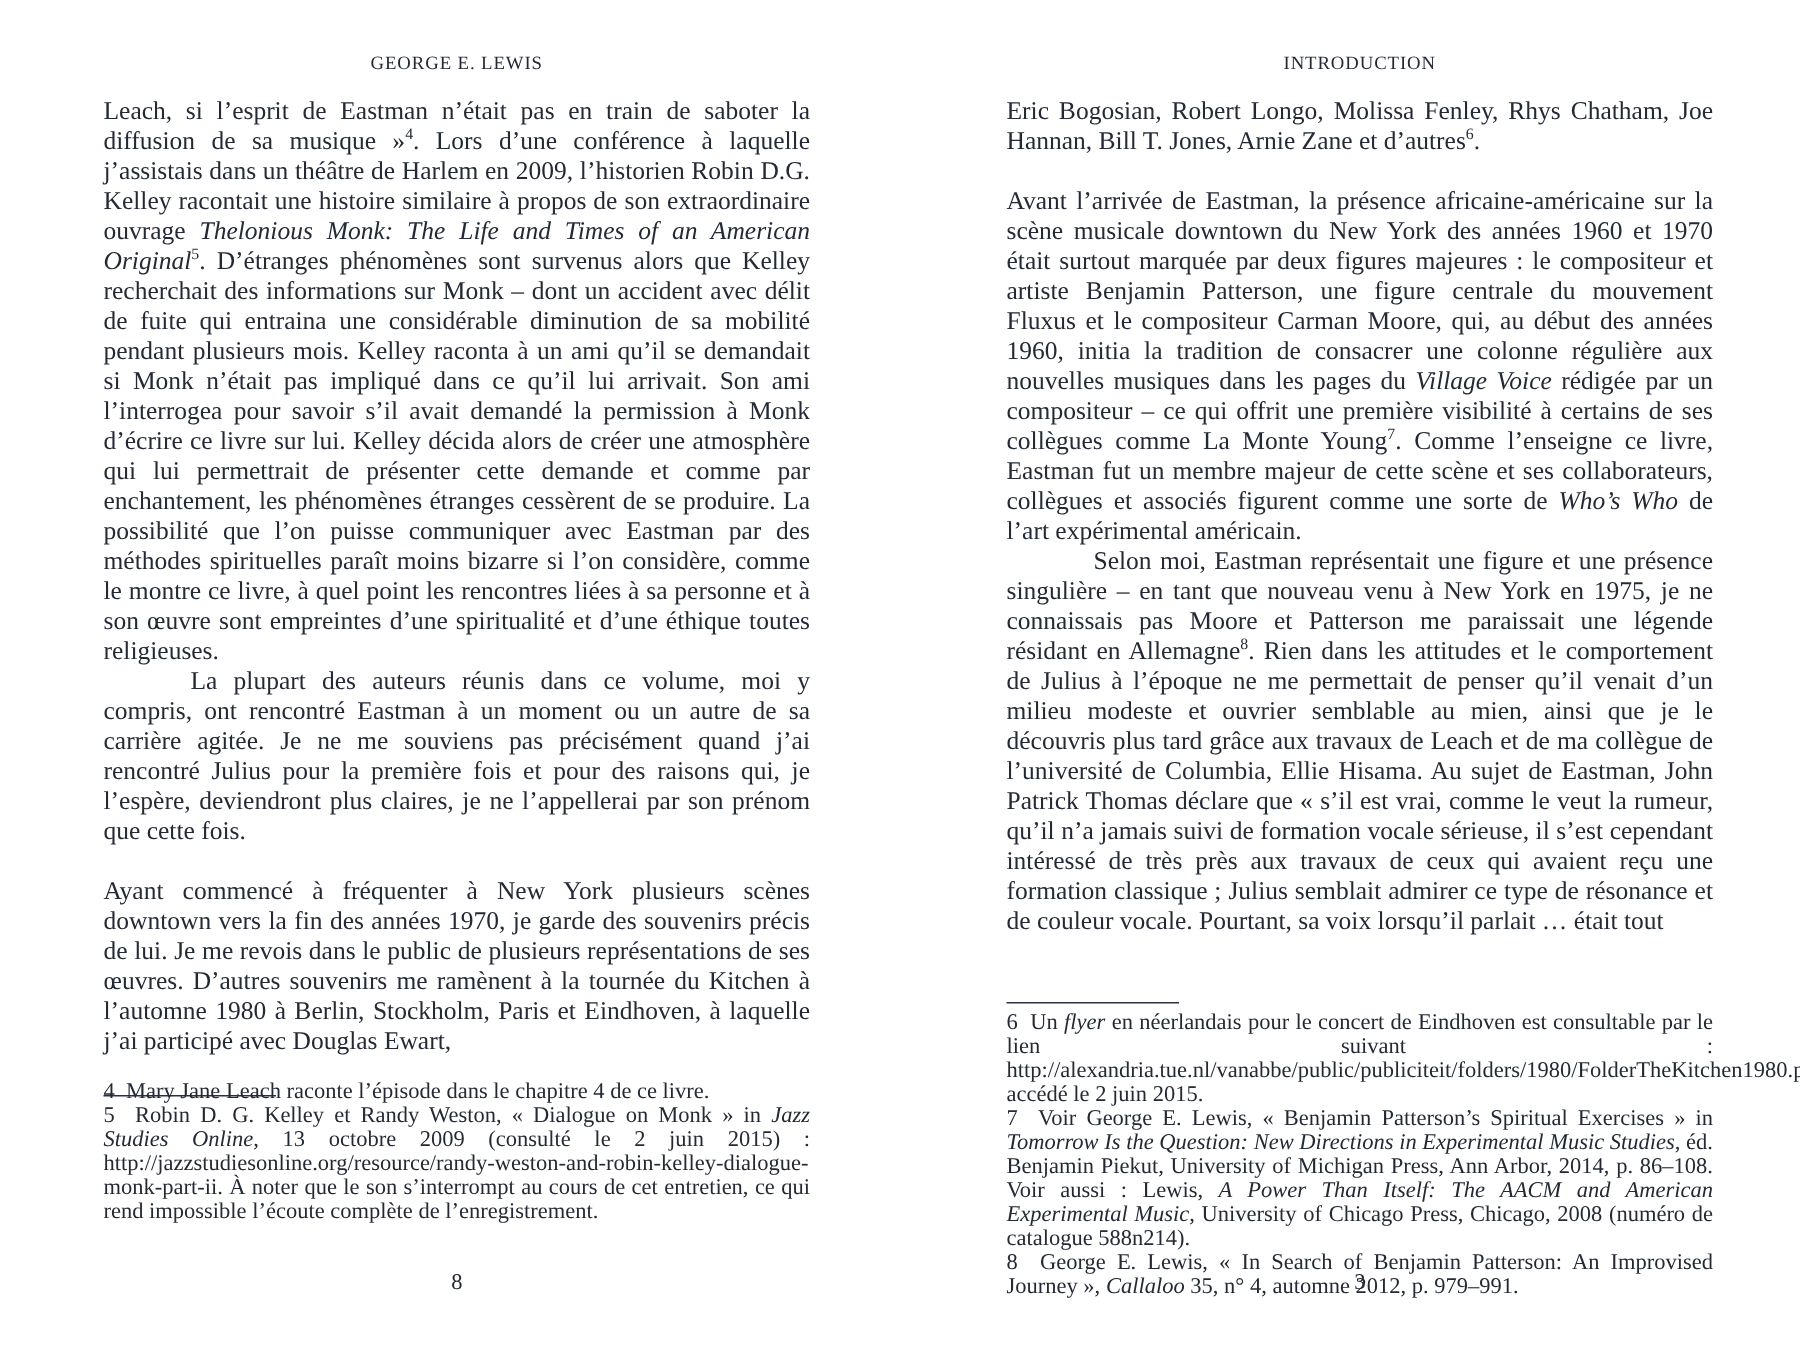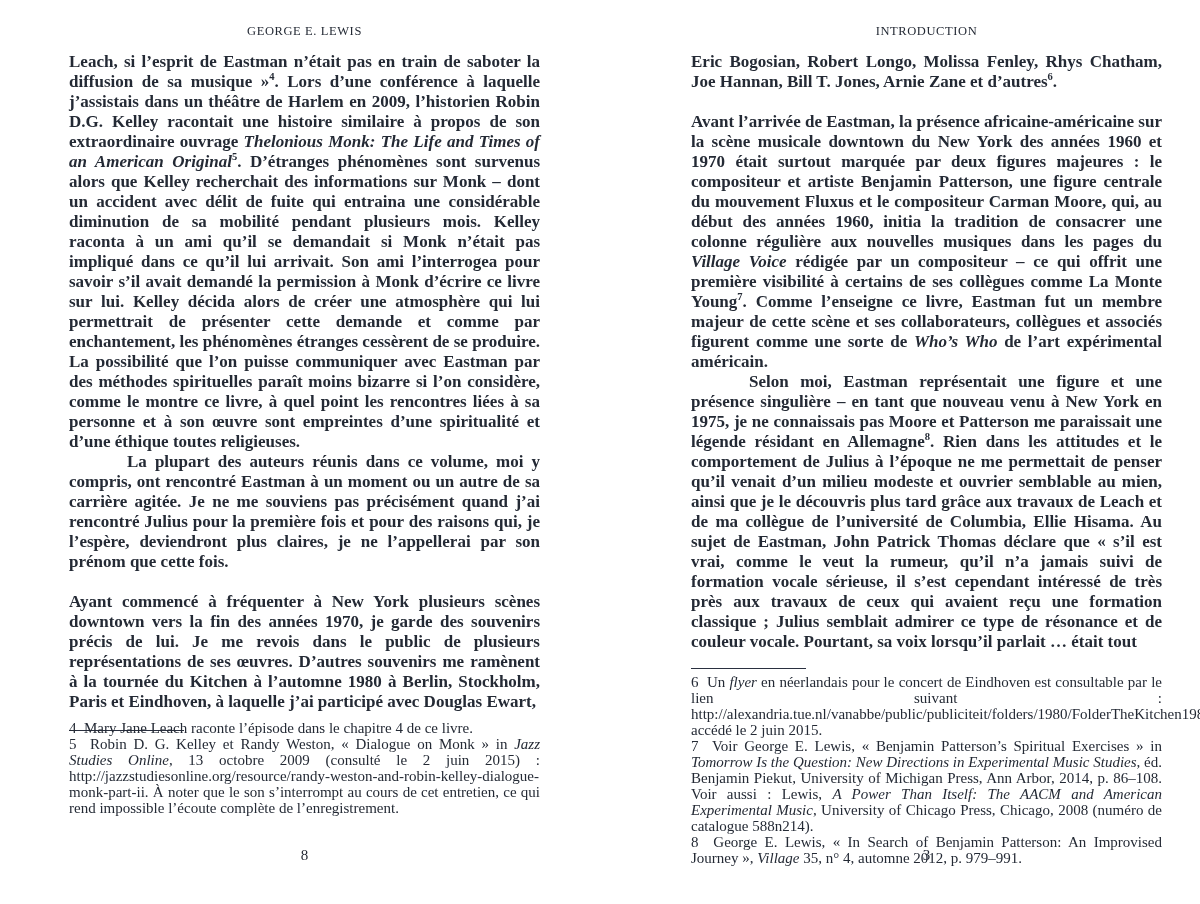--- a/index.html
+++ b/index.html
@@ -11,32 +11,32 @@
     overflow: hidden;
     position: relative;
   }
   .page {
     position: absolute;
     top: 0;
     width: 471px;
     height: 904px;
   }
   .page-left  { left: 69px; }
-  .page-right { left: 671px; margin-left: 20px; }
+  .page-right { left: 671px; }
   .running-header {
     position: absolute;
-    top: 24px; left: 0; right: 0;
+    top: 35px; left: 0; right: 0;
     text-align: center;
     font-size: 12.5px;
     letter-spacing: 0.6px;
     font-variant: normal;
   }
   .body-text {
     position: absolute;
-    top: 52px; left: 0; right: 0; font-weight: bold;
+    top: 64px; left: 0; right: 0;
   }
   .para {
     margin: 0;
     font-size: 17px;
     line-height: 20px;
     text-align: justify;
     text-justify: inter-word;
   }
   .para.indent { text-indent: 58px; }
   .para.space-before { margin-top: 20px; }
@@ -97,16 +97,16 @@
   <div class="running-header">INTRODUCTION</div>
   <div class="body-text">
       <p class="para"><span>Eric Bogosian, Robert Longo, Molissa Fenley, Rhys Chatham, Joe Hannan, Bill T. Jones, Arnie Zane et d’autres</span><sup>6</sup><span>.</span></p>
       <p class="para space-before"><span>Avant l’arrivée de Eastman, la présence africaine-américaine sur la scène musicale downtown du New York des années 1960 et 1970 était surtout marquée par deux figures majeures : le compositeur et artiste Benjamin Patterson, une figure centrale du mouvement Fluxus et le compositeur Carman Moore, qui, au début des années 1960, initia la tradition de consacrer une colonne régulière aux nouvelles musiques dans les pages du </span><em>Village Voice</em><span> rédigée par un compositeur – ce qui offrit une première visibilité à certains de ses collègues comme La Monte Young</span><sup>7</sup><span>. Comme l’enseigne ce livre, Eastman fut un membre majeur de cette scène et ses collaborateurs, collègues et associés figurent comme une sorte de </span><em>Who’s Who</em><span> de l’art expérimental américain.</span></p>
       <p class="para indent"><span>Selon moi, Eastman représentait une figure et une présence singulière – en tant que nouveau venu à New York en 1975, je ne connaissais pas Moore et Patterson me paraissait une légende résidant en Allemagne</span><sup>8</sup><span>. Rien dans les attitudes et le comportement de Julius à l’époque ne me permettait de penser qu’il venait d’un milieu modeste et ouvrier semblable au mien, ainsi que je le découvris plus tard grâce aux travaux de Leach et de ma collègue de l’université de Columbia, Ellie Hisama. Au sujet de Eastman, John Patrick Thomas déclare que « s’il est vrai, comme le veut la rumeur, qu’il n’a jamais suivi de formation vocale sérieuse, il s’est cependant intéressé de très près aux travaux de ceux qui avaient reçu une formation classique ; Julius semblait admirer ce type de résonance et de couleur vocale. Pourtant, sa voix lorsqu’il parlait … était tout</span></p>
     </div>
   <div class="footnote-rule" style="border-top-color: rgb(42, 48, 64);"></div>
   <div class="footnotes">
       <p class="footnote"><span>6&nbsp;&nbsp;Un </span><em>flyer</em><span> en néerlandais pour le concert de Eindhoven est consultable par le lien suivant : http://alexandria.tue.nl/vanabbe/public/publiciteit/folders/1980/FolderTheKitchen1980.pdf, accédé le 2 juin 2015.</span></p>
       <p class="footnote"><span>7&nbsp;&nbsp;Voir George E. Lewis, « Benjamin Patterson’s Spiritual Exercises » in </span><em>Tomorrow Is the Question: New Directions in Experimental Music Studies</em><span>, éd. Benjamin Piekut, University of Michigan Press, Ann Arbor, 2014, p. 86–108. Voir aussi : Lewis, </span><em>A Power Than Itself: The AACM and American Experimental Music</em><span>, University of Chicago Press, Chicago, 2008 (numéro de catalogue 588n214).</span></p>
-      <p class="footnote"><span>8&nbsp;&nbsp;George E. Lewis, « In Search of Benjamin Patterson: An Improvised Journey », </span><em>Village</em><span> 35, n° 4, automne 2012, p. 979–991.</span></p>
+      <p class="footnote"><span>8&nbsp;&nbsp;George E. Lewis, « In Search of Benjamin Patterson: An Improvised Journey », </span><em>Callaloo</em><span> 35, n° 4, automne 2012, p. 979–991.</span></p>
     </div>
   <div class="page-number">3</div>
 </div>
 
 </body></html>

